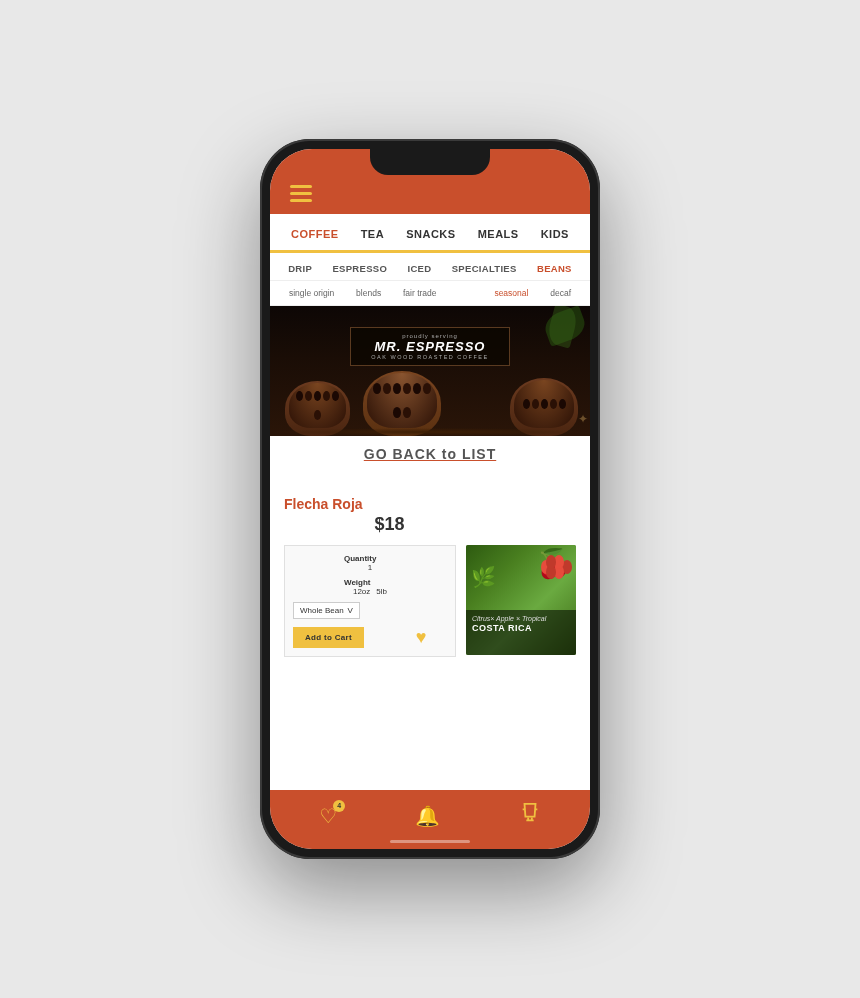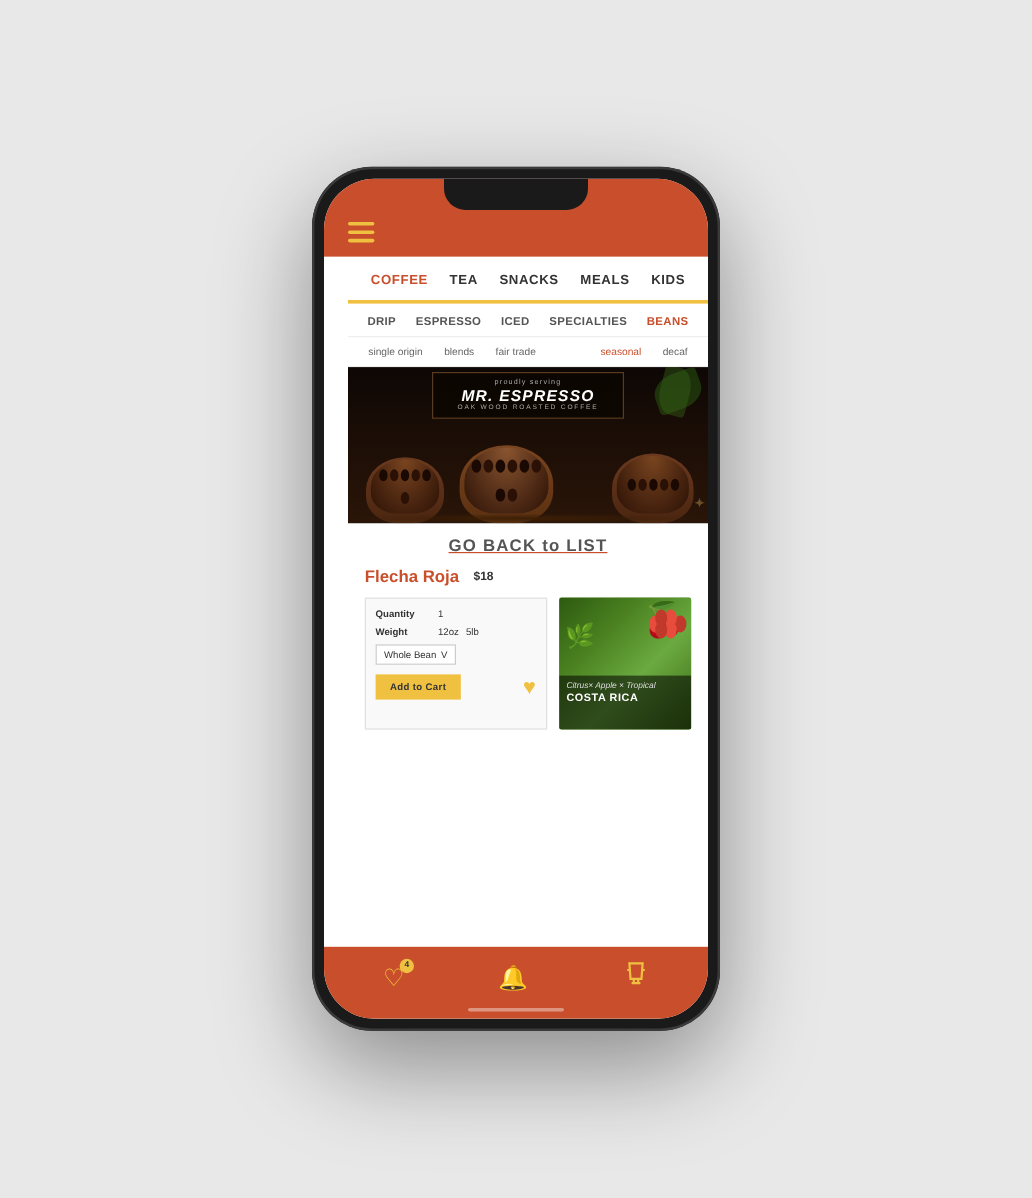--- a/index.html
+++ b/index.html
@@ -67,21 +67,20 @@
       height: 3px;
       background: #f0c040;
       border-radius: 2px;
     }
 
     
     .app-content {
       flex: 1;
       overflow-y: auto;
       background: #fff;
-      padding-left: 20px;
     }
 
     
     .main-nav {
       display: flex;
       justify-content: space-around;
       padding: 14px 10px 0;
       border-bottom: 3px solid #f0c040;
     }
 
@@ -163,41 +162,43 @@
       margin-bottom: 10px;
     }
 
     .product-name {
       font-size: 14px;
       font-weight: 700;
       color: #c94f2c;
     }
 
     .product-price {
-      font-size: 10px;
-      font-weight: 700;
-      color: #333;
+      font-size: 18px;
+      font-weight: 700;
+      color: #333;
+      margin-top: 42px;
     }
 
     .product-details {
       display: flex;
       gap: 10px;
     }
 
     .product-form {
       flex: 1;
       background: #f9f9f9;
       border: 1px solid #e0e0e0;
       padding: 8px;
     }
 
     .form-row {
       display: flex;
       align-items: center;
       margin-bottom: 6px;
+      flex-direction: column;
     }
 
     .form-label {
       font-size: 8px;
       font-weight: 700;
       color: #333;
       width: 52px;
     }
 
     .form-value {
@@ -316,21 +317,21 @@
     .beans-visual {
       width: 100%;
       height: 130px;
       background: #1a0f0a;
       position: relative;
       overflow: hidden;
     }
 
     .espresso-overlay {
       position: absolute;
-      top: 4px;
+      top: 21px;
       left: 50%;
       transform: translateX(-50%);
       width: 160px;
       text-align: center;
       background: rgba(10,5,0,0.7);
       border: 1px solid #5a3a20;
       padding: 5px 8px;
     }
   </style>
 </head>

